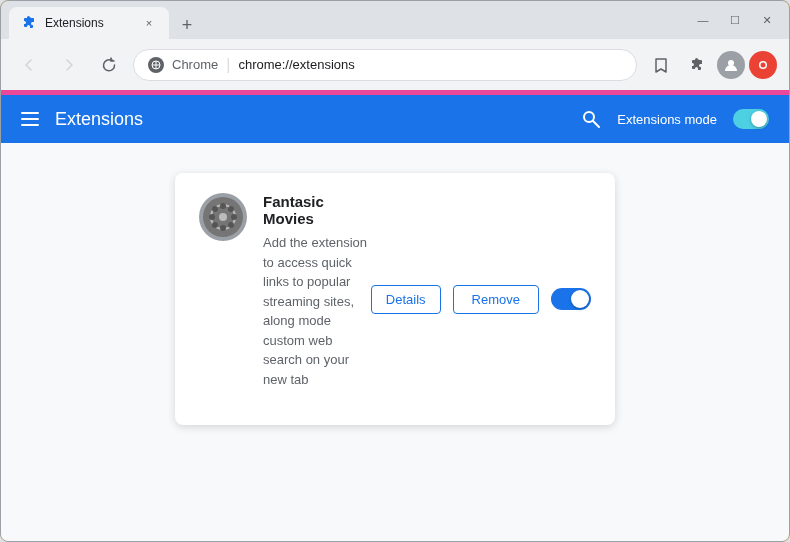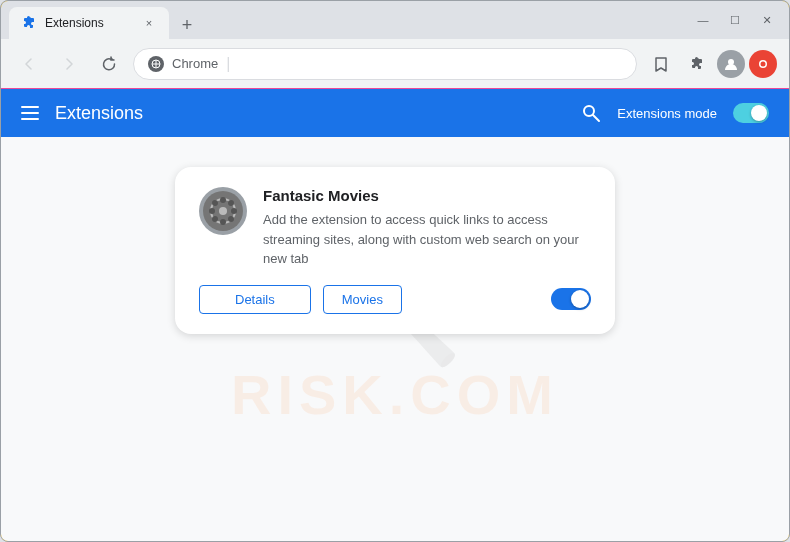--- a/index.html
+++ b/index.html
@@ -111,26 +111,26 @@
       justify-content: center;
       cursor: pointer;
       font-size: 11px;
       color: #5f6368;
       border-radius: 4px;
     }
 
     
     .nav-bar {
       background: #f1f3f4;
-      height: 50px;
+      height: 56px;
       display: flex;
       align-items: center;
       padding: 0 12px;
       gap: 8px;
-      border-bottom: 1px solid #ec4899;
+      border-bottom: 5px solid #ec4899;
     }
 
     .nav-btn {
       width: 32px;
       height: 32px;
       border-radius: 50%;
       display: flex;
       align-items: center;
       justify-content: center;
       cursor: pointer;
@@ -296,26 +296,26 @@
       flex-direction: column;
       align-items: center;
       justify-content: center;
       opacity: 0.08;
       pointer-events: none;
     }
 
     
     .ext-card {
       background: white;
-      border-radius: 16px;
+      border-radius: 8px;
       box-shadow: 0 2px 8px rgba(0,0,0,0.15);
       padding: 20px 24px 20px 24px;
       width: 440px;
       display: flex;
-      flex-direction: column;
+      flex-direction: row;
       gap: 0;
       position: relative;
       z-index: 2;
     }
 
     .ext-info {
       display: flex;
       gap: 16px;
       margin-bottom: 16px;
     }
@@ -349,21 +349,21 @@
       line-height: 1.5;
     }
 
     .ext-actions {
       display: flex;
       align-items: center;
       gap: 12px;
     }
 
     .btn-details {
-      padding: 6px 35px;
+      padding: 6px 14px;
       border: 1px solid #1a73e8;
       border-radius: 4px;
       background: white;
       color: #1a73e8;
       font-size: 13px;
       cursor: pointer;
       font-weight: 500;
     }
 
     .btn-remove {
@@ -446,20 +446,21 @@
     <div class="address-bar">
       <div class="site-icon">
         <svg width="10" height="10" viewBox="0 0 10 10" fill="white">
           <circle cx="5" cy="5" r="4" fill="none" stroke="white" stroke-width="1"></circle>
           <line x1="5" y1="1" x2="5" y2="9" stroke="white" stroke-width="1"></line>
           <line x1="1" y1="5" x2="9" y2="5" stroke="white" stroke-width="1"></line>
         </svg>
       </div>
       <span class="chrome-text">Chrome</span>
       <span class="separator">|</span>
+      <span class="address-text">chrome://extensions</span>
     </div>
 
     <div class="nav-actions">
       <div class="nav-btn">
         <svg width="16" height="16" viewBox="0 0 16 16" fill="none" stroke="#5f6368" stroke-width="1.5">
             <path d="M3 2h10v13l-5-3-5 3z" stroke-linecap="round" stroke-linejoin="round"></path>
           </svg>
       </div>
       <div class="nav-btn">
         <svg width="16" height="16" viewBox="0 0 16 16" fill="#5f6368">
@@ -521,27 +522,27 @@
             <circle cx="31" cy="20" r="3" fill="#555"></circle>
             <circle cx="12" cy="12" r="3" fill="#555"></circle>
             <circle cx="28" cy="28" r="3" fill="#555"></circle>
             <circle cx="28" cy="12" r="3" fill="#555"></circle>
             <circle cx="12" cy="28" r="3" fill="#555"></circle>
           </svg>
         </div>
 
         <div class="ext-details">
           <div class="ext-name">Fantasic Movies</div>
-          <div class="ext-description">Add the extension to access quick links to access streaming sites, along with custom web search on your new tab</div>
+          <div class="ext-description">Add the extension to access quick links to popular streaming sites, along mode custom web search on your new tab</div>
         </div>
       </div>
 
       <div class="ext-actions">
         <button class="btn-details">Details</button>
-        <button class="btn-remove">Movies</button>
+        <button class="btn-remove">Remove</button>
         <div class="toggle-ext">
           <div class="toggle-ext-knob"></div>
         </div>
       </div>
     </div>
 
   </div>
 </div>
 
 </body></html>

